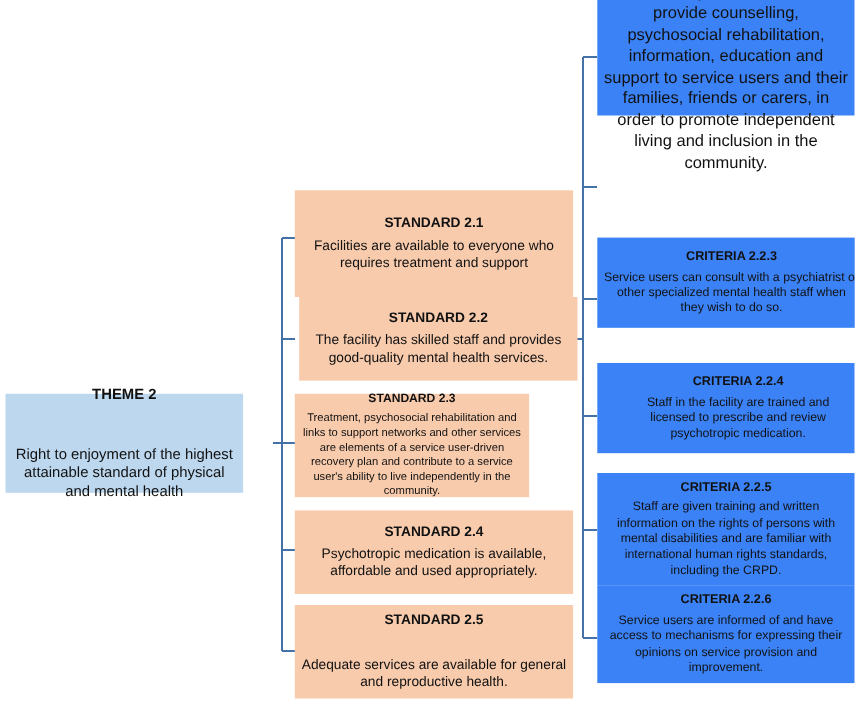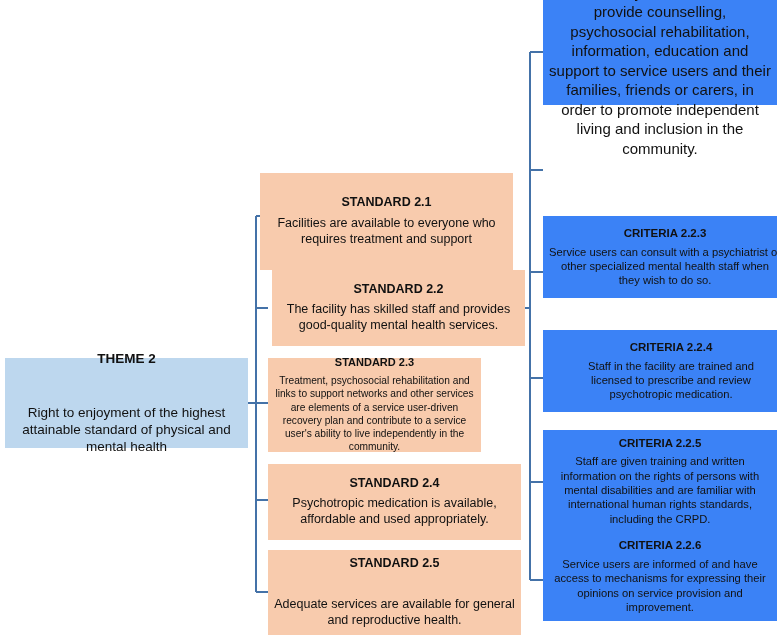--- a/index.html
+++ b/index.html
@@ -85,26 +85,26 @@
 
       <path d="M530 52 L543 52"></path>
       <path d="M530 170 L543 170"></path>
       <path d="M530 272 L543 272"></path>
       <path d="M530 378 L543 378"></path>
       <path d="M530 482 L543 482"></path>
       <path d="M530 580 L543 580"></path>
     </g>
   </svg>
 
-  <div class="node theme" style="left:5px;top:358px;width:243px;height:90px;gap:29px;">
+  <div class="node theme" style="left:5px;top:358px;width:216px;height:90px;gap:29px;">
     <div class="title">THEME 2</div>
     <div class="body">Right to enjoyment of the highest attainable standard of physical and mental health</div>
   </div>
 
-  <div class="node standard" style="left:260px;top:173px;width:253px;height:97px;">
+  <div class="node standard" style="left:268px;top:173px;width:253px;height:97px;">
     <div class="title">STANDARD 2.1</div>
     <div class="body">Facilities are available to everyone who requires treatment and support</div>
   </div>
 
   <div class="node standard" style="left:272px;top:270px;width:253px;height:76px;">
     <div class="title">STANDARD 2.2</div>
     <div class="body">The facility has skilled staff and provides good-quality mental health services.</div>
   </div>
 
   <div class="node standard dense" style="left:268px;top:358px;width:213px;height:94px;">

